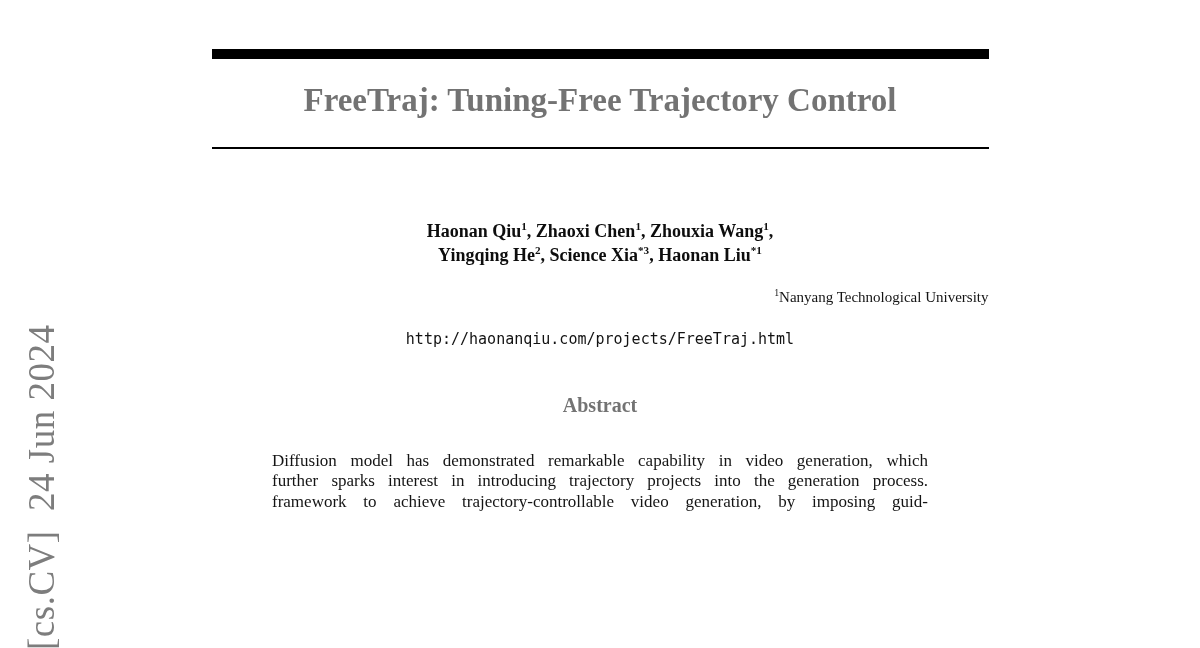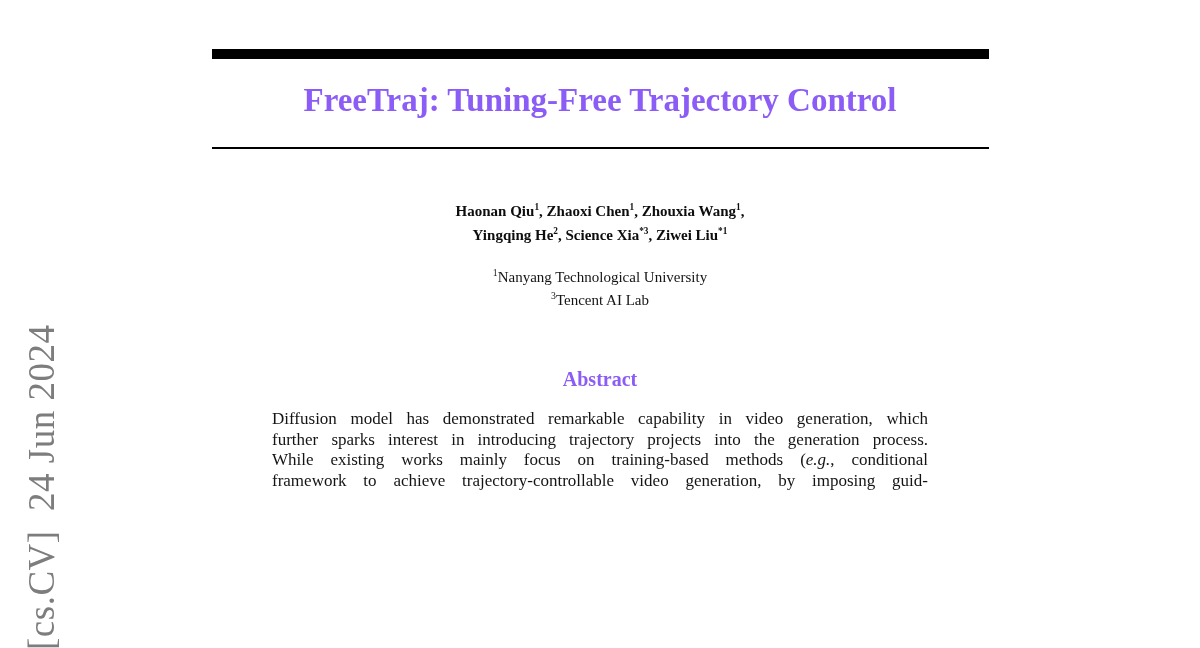--- a/index.html
+++ b/index.html
@@ -19,40 +19,40 @@
     white-space:pre;letter-spacing:.5px;
   }
 
   .content{width:777px;margin:0 auto;padding-top:49px;}
 
   .rule-thick{height:10px;background:#000000;}
   .rule-thin{height:2px;background:#000000;margin-top:28px;}
 
   .title{
     margin:22px 0 0 0;text-align:center;
-    font-size:33px;line-height:38px;font-weight:bold;color:#8b5cf6;
+    font-size:33px;line-height:38px;font-weight:bold;color:#737373;
   }
   .title .tline{display:block;}
 
-  .authors{margin-top:50px;text-align:center;font-size:15px;line-height:24px;font-weight:bold;color:#0d0d0d;}
+  .authors{margin-top:70px;text-align:center;font-size:18px;line-height:24px;font-weight:bold;color:#0d0d0d;}
   .authors sup{font-size:.62em;line-height:0;}
 
-  .affils{margin-top:19px;text-align:center;font-size:15px;line-height:22.5px;color:#141414;}
+  .affils{margin-top:19px;text-align:right;font-size:15px;line-height:22.5px;color:#141414;}
   .affils sup{font-size:.65em;line-height:0;}
 
   .url-row{margin-top:20px;text-align:center;font-size:15px;line-height:20px;}
   .url-row a{
     font-family:"DejaVu Sans Mono", monospace;
     color:#121212;text-decoration:none;letter-spacing:0;
   }
 
-  .abs-heading{margin-top:56px;text-align:center;font-size:20px;line-height:25px;font-weight:bold;color:#8b5cf6;}
+  .abs-heading{margin-top:44px;text-align:center;font-size:20px;line-height:25px;font-weight:bold;color:#737373;}
 
   .abstract{
-    width:656px;margin:17px auto 0 auto;
+    width:656px;margin:33px auto 0 auto;
     font-size:17px;line-height:20.5px;color:#141414;
   }
   .abs-line{
     text-align:justify;
     text-align-last:justify;
     white-space:normal;
   }
   .abs-line em{font-style:italic;}
 </style>
 </head>
@@ -74,33 +74,34 @@
 
     <div class="authors">
       <div>
         <span><span>Haonan Qiu</span><sup>1</sup><span>, </span></span>
         <span><span>Zhaoxi Chen</span><sup>1</sup><span>, </span></span>
         <span><span>Zhouxia Wang</span><sup>1</sup><span>,</span></span>
       </div>
       <div>
         <span><span>Yingqing He</span><sup>2</sup><span>, </span></span>
         <span><span>Science Xia</span><sup>*3</sup><span>, </span></span>
-        <span><span>Ziwei Liu</span><sup>*1</sup><span></span></span>
+        <span><span>Haonan Liu</span><sup>*1</sup><span></span></span>
       </div>
     </div>
 
     <div class="affils">
       <div><sup>1</sup><span>Nanyang Technological University</span></div>
-      <div><sup>3</sup><span>Tencent AI Lab</span></div>
     </div>
 
+    <div class="url-row">
+      <a href="#">http://haonanqiu.com/projects/FreeTraj.html</a>
+    </div>
 
     <div class="abs-heading">Abstract</div>
 
     <div class="abstract">
       <div class="abs-line"><span>Diffusion model has demonstrated remarkable capability in video generation, which</span><em></em><span></span></div>
       <div class="abs-line"><span>further sparks interest in introducing trajectory projects into the generation process.</span><em></em><span></span></div>
-      <div class="abs-line"><span>While existing works mainly focus on training-based methods (</span><em>e.g.</em><span>, conditional</span></div>
       <div class="abs-line"><span>framework to achieve trajectory-controllable video generation, by imposing guid-</span><em></em><span></span></div>
     </div>
 
   </div>
 </div>
 
 </body></html>

